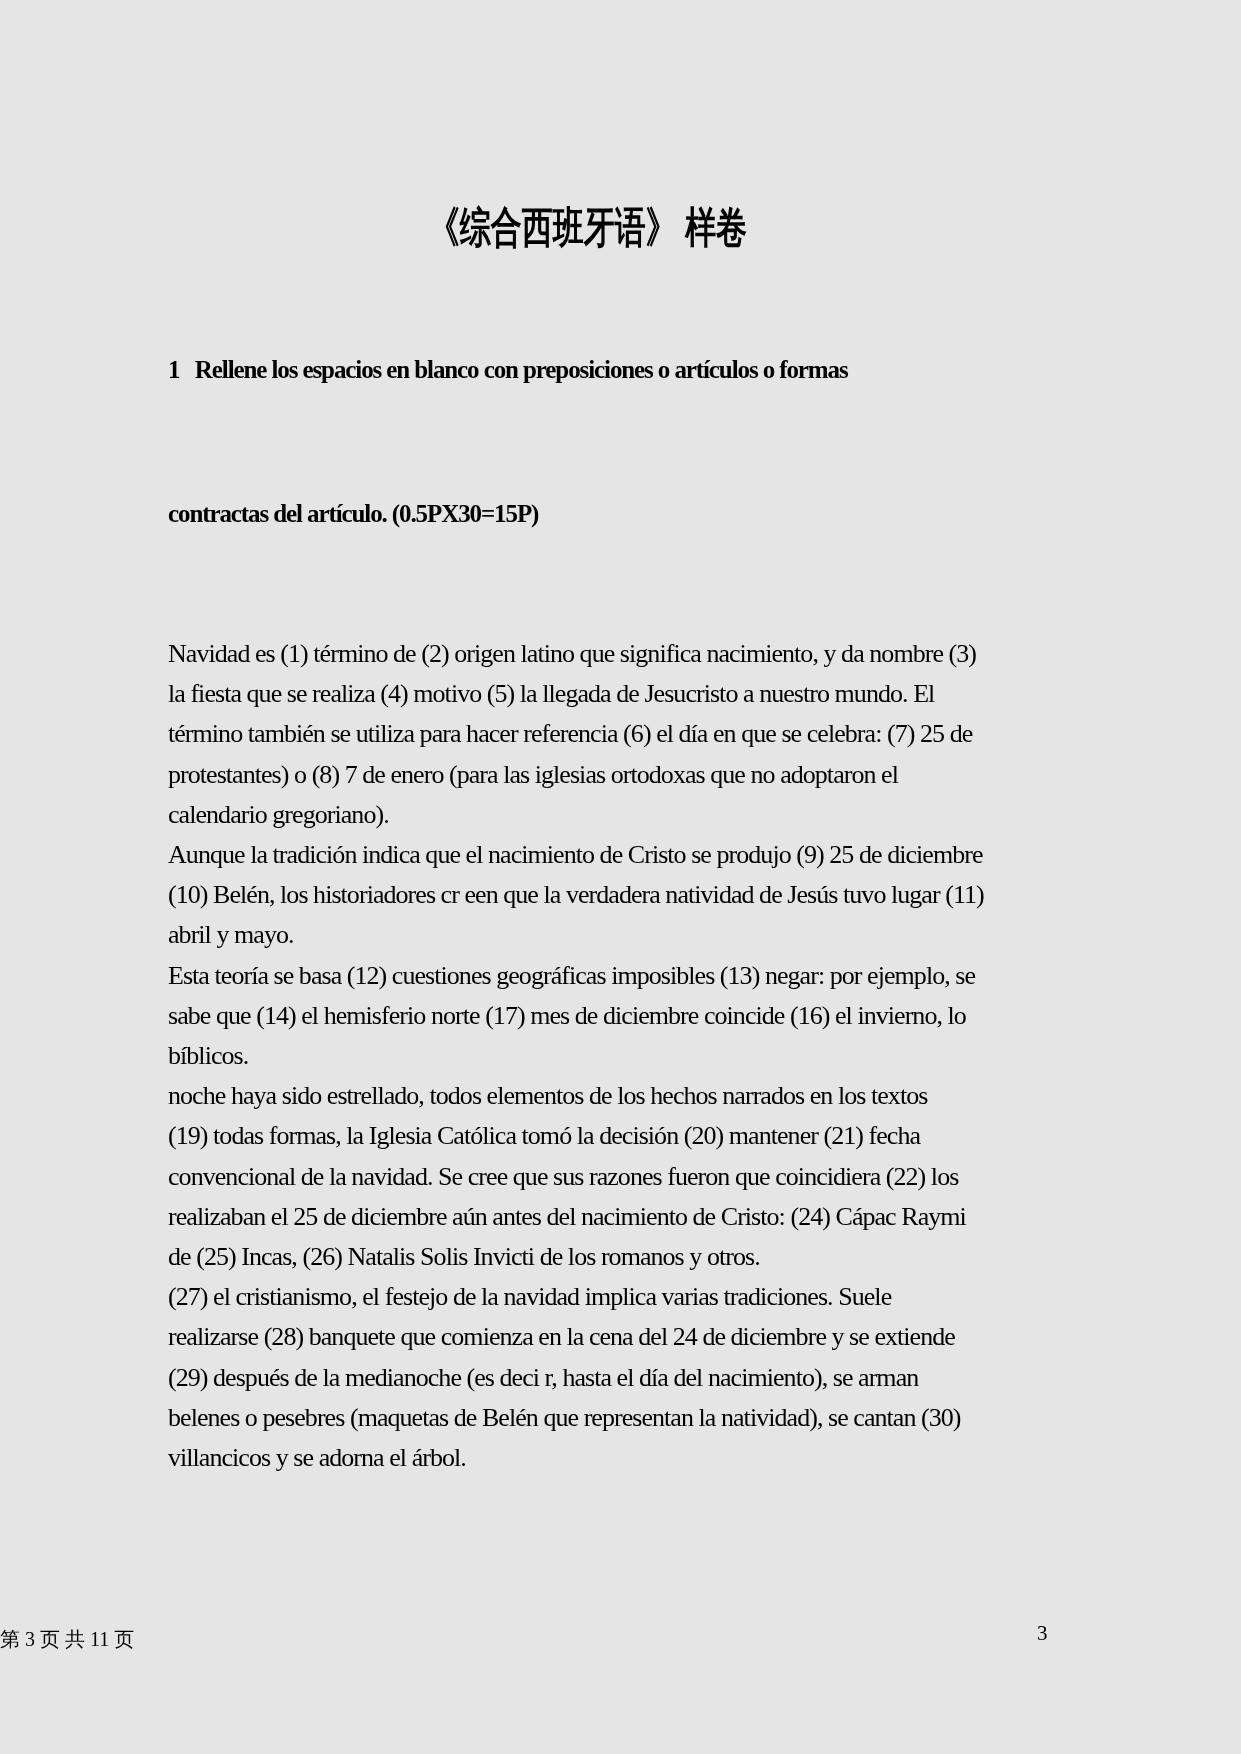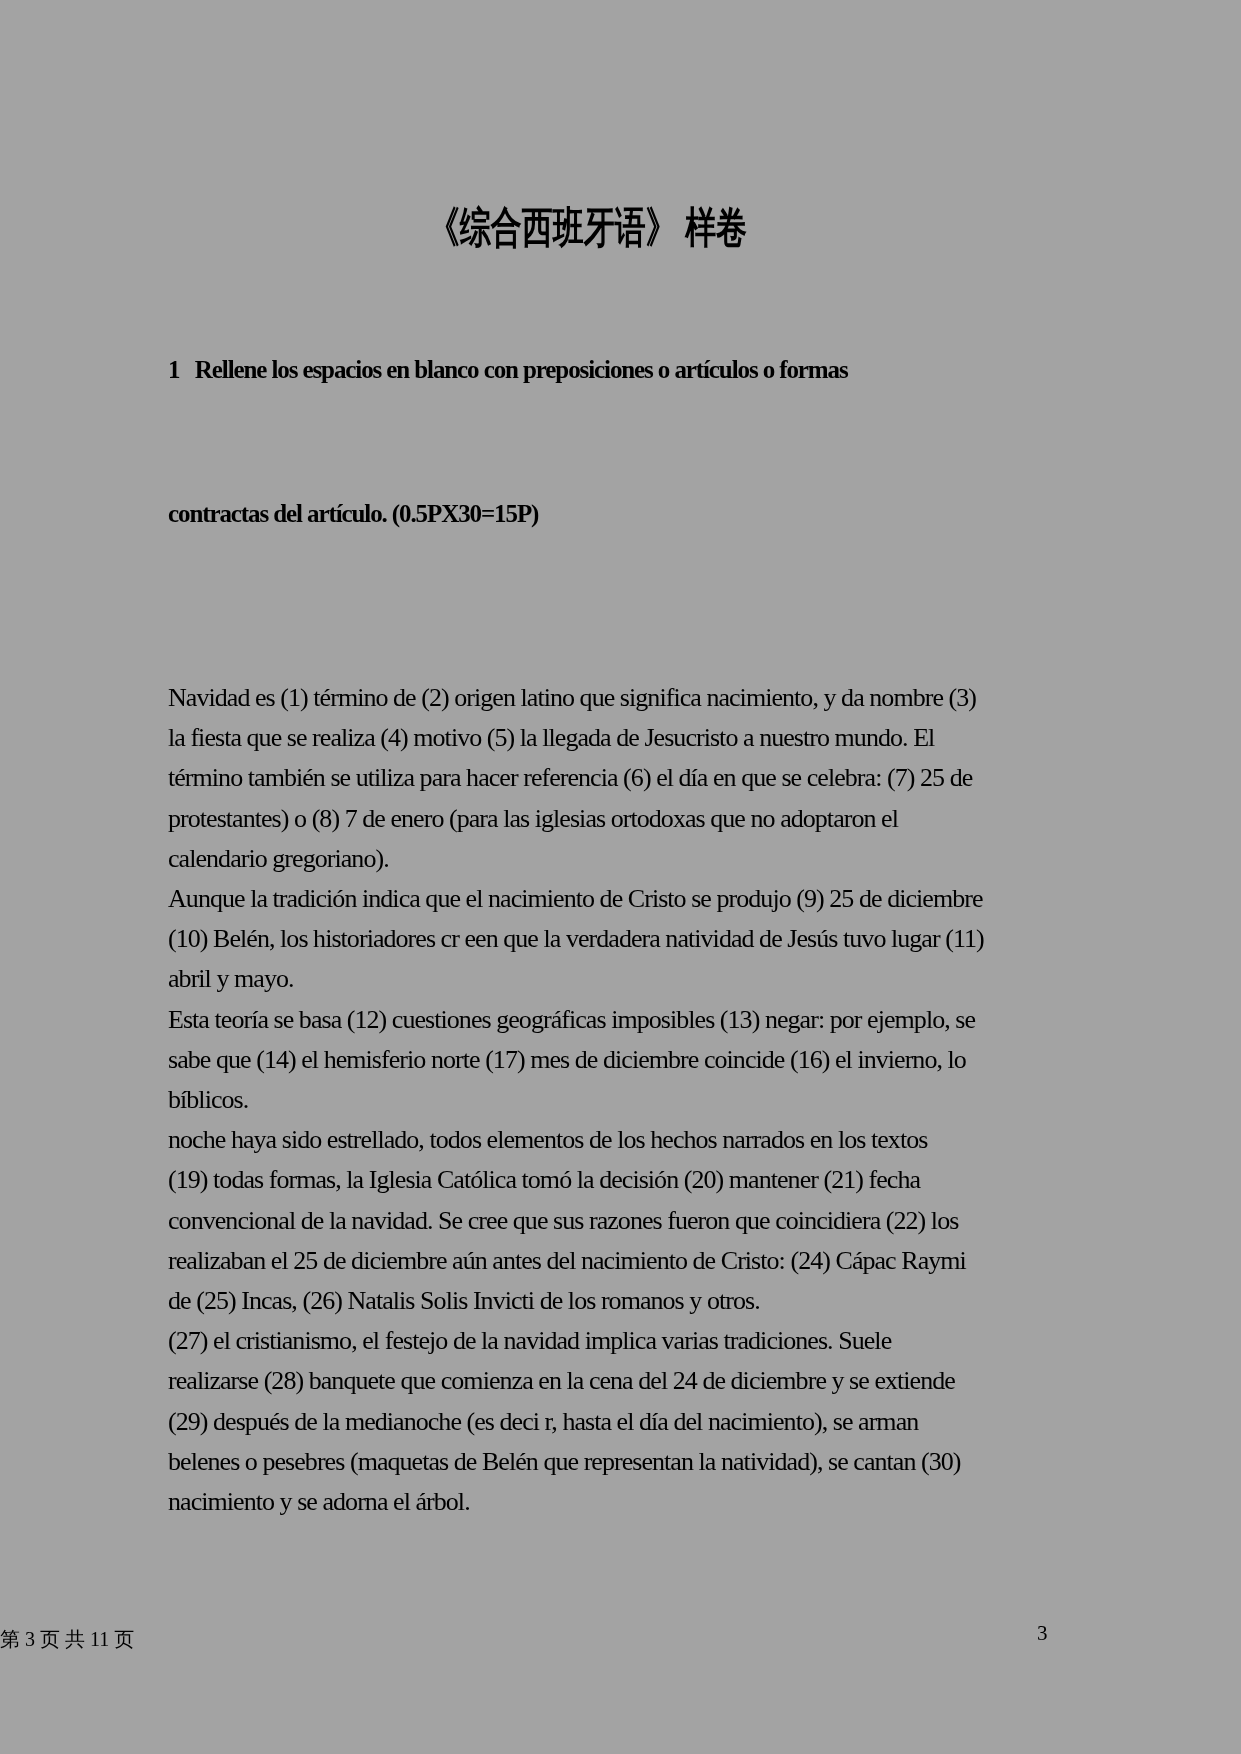--- a/index.html
+++ b/index.html
@@ -1,20 +1,20 @@
 <!DOCTYPE html>
 <html><head>
 <meta charset="utf-8">
 <style>
   html, body { margin: 0; padding: 0; background: #ffffff; }
   .page {
     position: relative;
     width: 1241px;
     height: 1754px;
-    background: #a3a3a3;
+    background: #e5e5e5;
     color: #000000;
     overflow: hidden;
   }
   .doc-title {
     position: absolute;
     top: 140px;
     left: 0;
     right: 112px;
     text-align: center;
     font-family: "Liberation Sans", sans-serif;
@@ -35,21 +35,21 @@
     width: 905px;
   }
   .section-heading {
     font-family: "Liberation Serif", serif;
     font-weight: bold;
     font-size: 25px;
     line-height: 48px;
     letter-spacing: -1.1px;
     white-space: pre;
   }
-  .body-text { margin-top: 44px; }
+  .body-text { }
   .line {
     font-family: "Liberation Serif", serif;
     font-size: 26px;
     line-height: 40.2px;
     letter-spacing: -0.95px;
     white-space: pre;
   }
   .footer-center {
     position: absolute;
     top: 1626px;
@@ -100,21 +100,21 @@
         <div class="line">bíblicos.</div>
         <div class="line">noche haya sido estrellado, todos elementos de los hechos narrados en los textos</div>
         <div class="line">(19) todas formas, la Iglesia Católica tomó la decisión (20) mantener (21) fecha</div>
         <div class="line">convencional de la navidad. Se cree que sus razones fueron que coincidiera (22) los</div>
         <div class="line">realizaban el 25 de diciembre aún antes del nacimiento de Cristo: (24) Cápac Raymi</div>
         <div class="line">de (25) Incas, (26) Natalis Solis Invicti de los romanos y otros.</div>
         <div class="line">(27) el cristianismo, el festejo de la navidad implica varias tradiciones. Suele</div>
         <div class="line">realizarse (28) banquete que comienza en la cena del 24 de diciembre y se extiende</div>
         <div class="line">(29) después de la medianoche (es deci r, hasta el día del nacimiento), se arman</div>
         <div class="line">belenes o pesebres (maquetas de Belén que representan la natividad), se cantan (30)</div>
-        <div class="line">nacimiento y se adorna el árbol.</div>
+        <div class="line">villancicos y se adorna el árbol.</div>
       </div>
 
   </div>
 
   <div class="footer-center">第 3 页 共 11 页</div>
 
   <div class="corner-page-number">3</div>
 
 </div>
 

